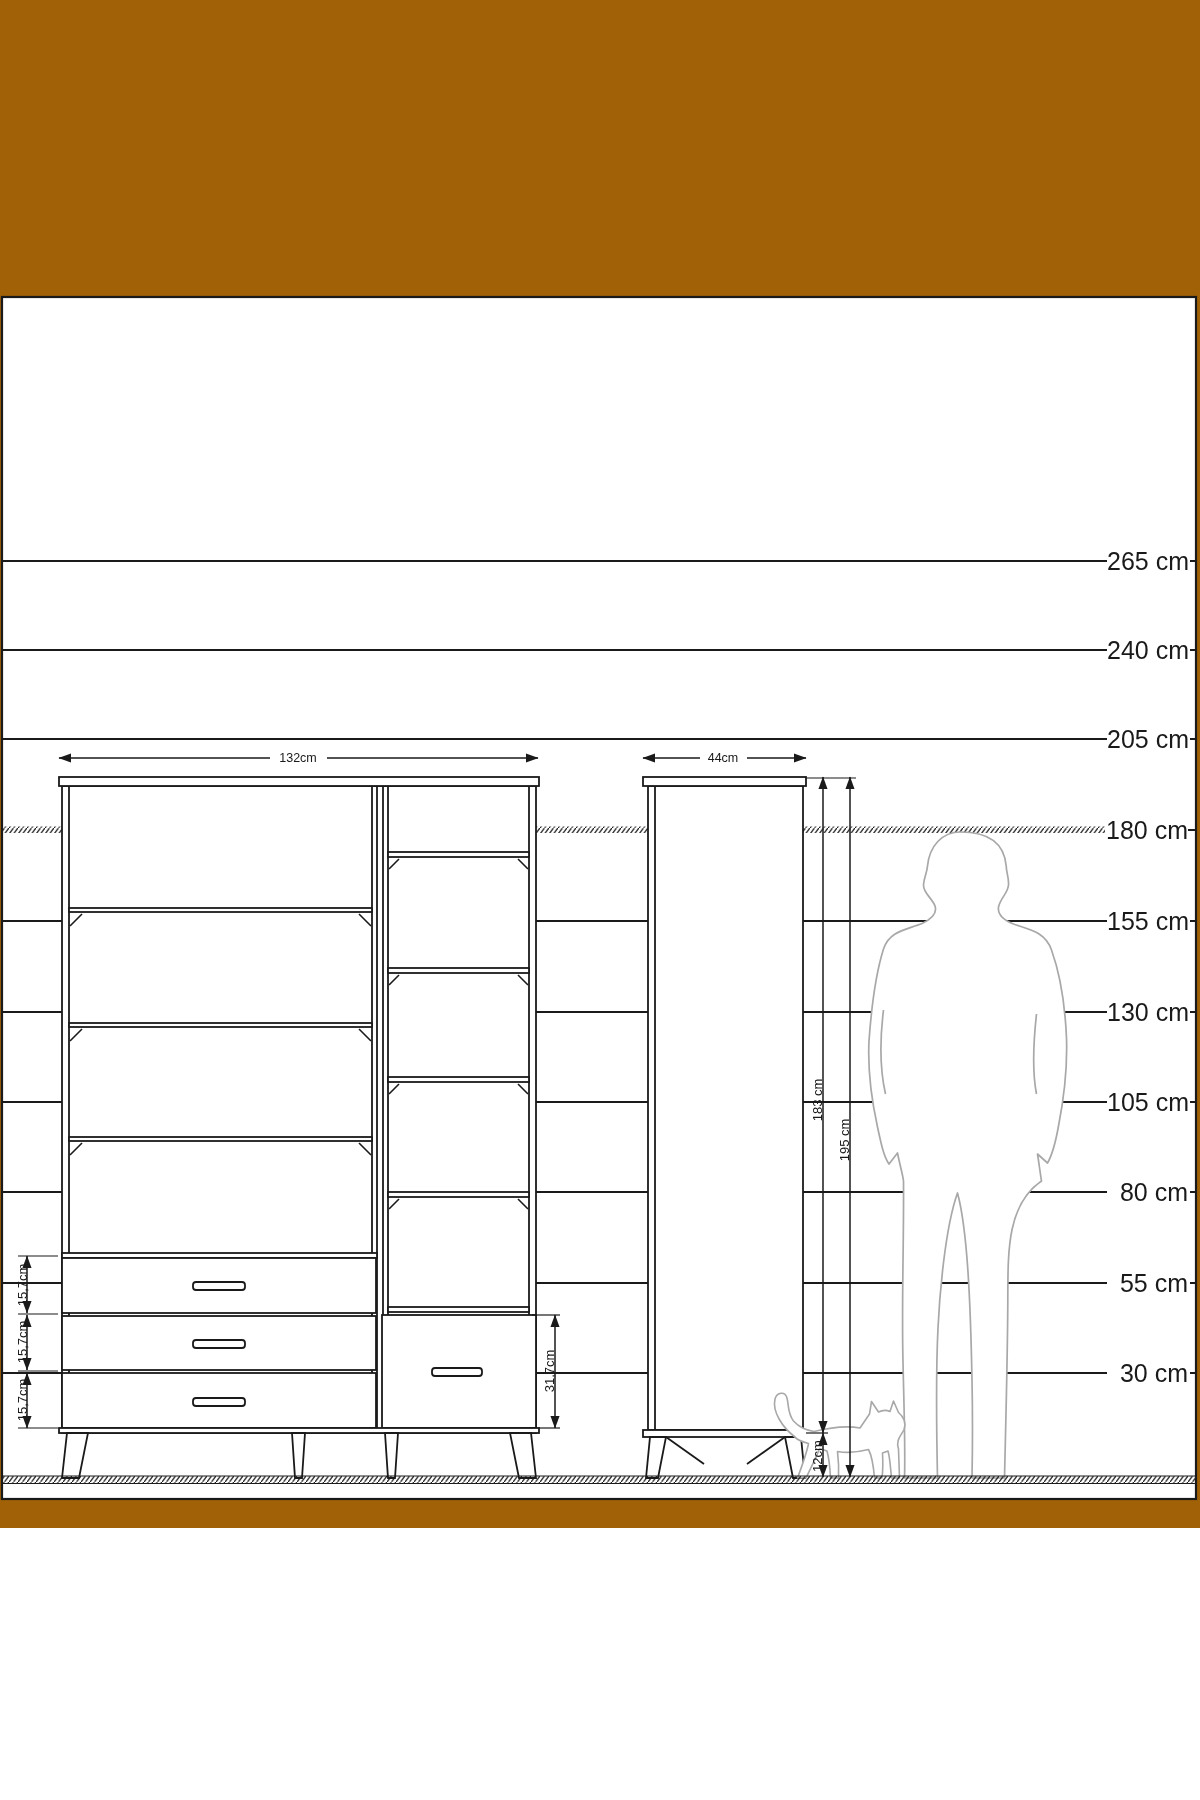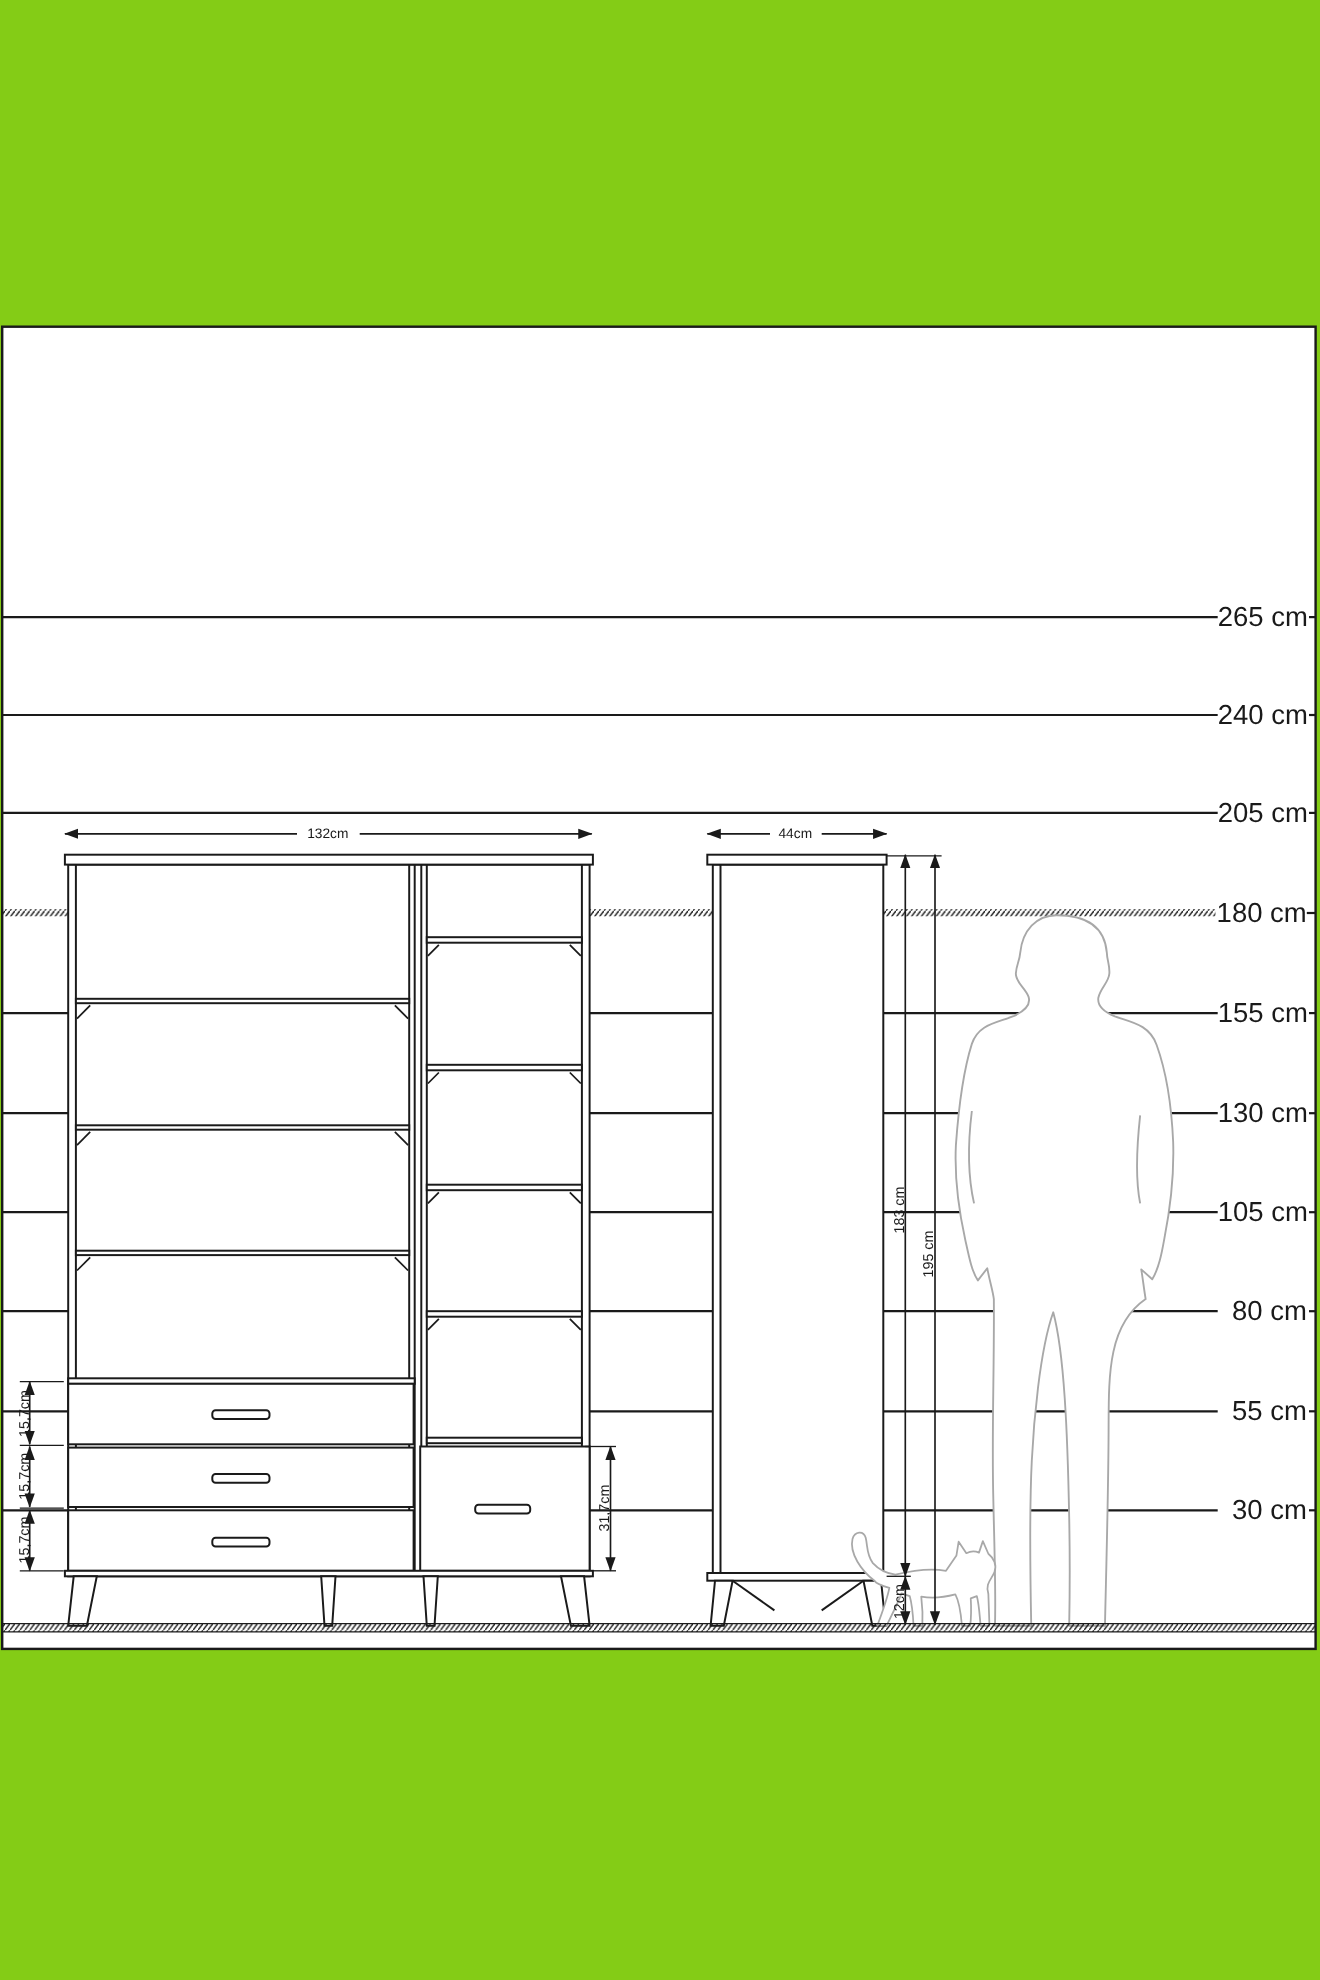--- a/index.html
+++ b/index.html
@@ -1,16 +1,16 @@
 <!DOCTYPE html>
 <html><head>
 <meta charset="utf-8">
 <style>
   html,body{margin:0;padding:0;background:#ffffff;}
-  .page{width:1200px;height:1800px;position:relative;background:#84cc16;font-family:"Liberation Sans",sans-serif;}
+  .page{width:1200px;height:1528px;position:relative;background:#a16207;font-family:"Liberation Sans",sans-serif;}
   svg{display:block;}
   text{font-family:"Liberation Sans",sans-serif;fill:#1a1a1a;}
   .scale-label{font-size:25px;}
   .dim-label{font-size:12.5px;}
   .dim-label-v{font-size:13px;}
 </style>
 </head>
 <body>
 
 <div class="page">

